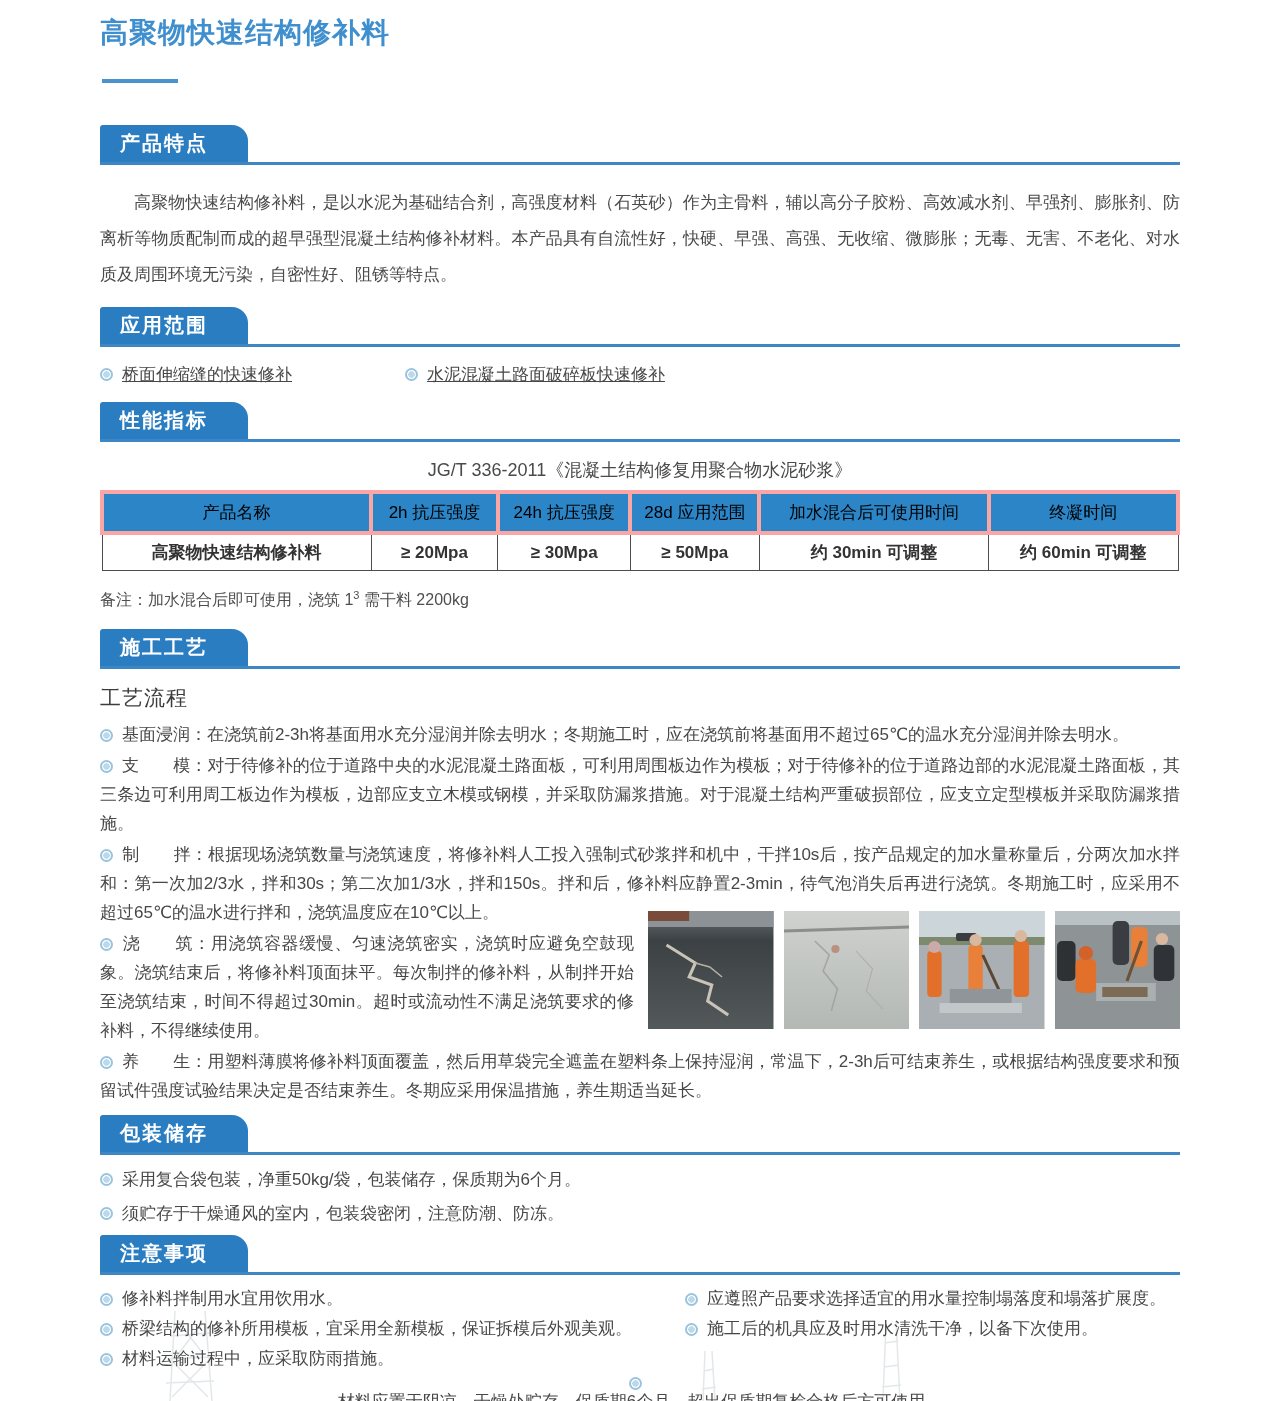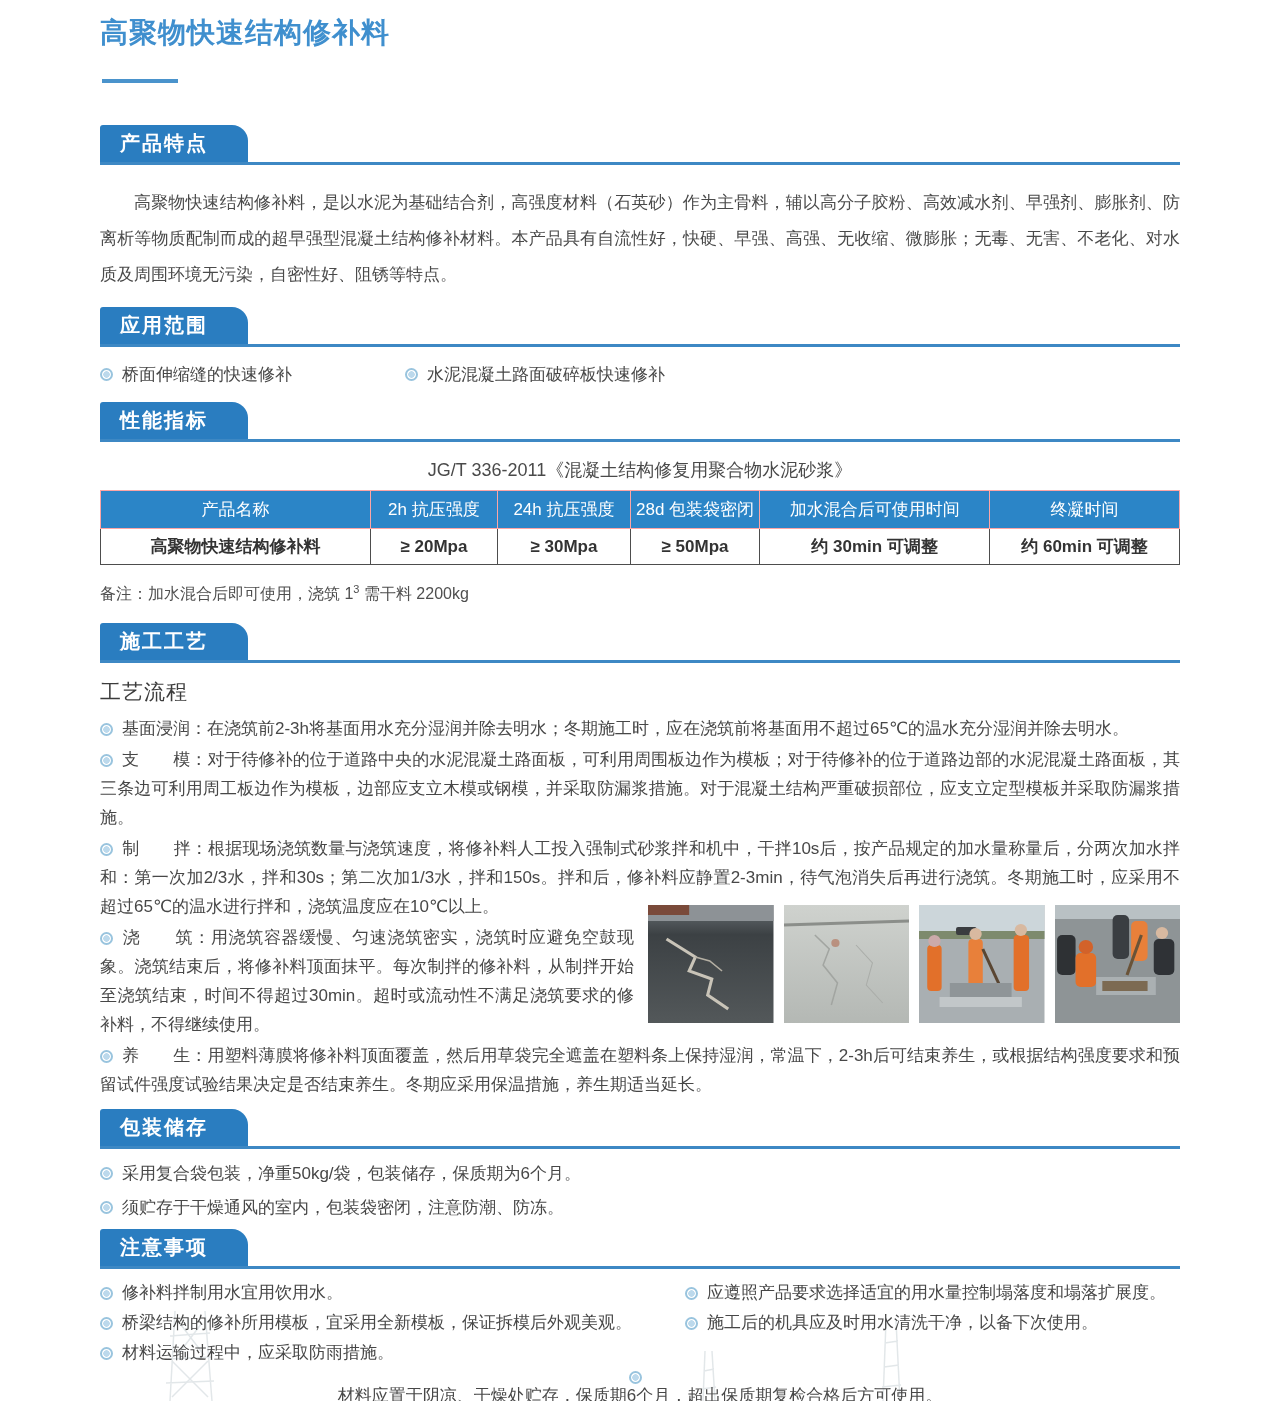--- a/index.html
+++ b/index.html
@@ -22,39 +22,39 @@
     font-size:20px; font-weight:bold; letter-spacing:2px;
     padding:8px 40px 9px 20px; border-radius:3px 16px 0 0;
   }
 
   section.features { margin-top:42px; }
   .para {
     margin-top:20px; font-size:17px; line-height:36px; color:#4a4a4a; text-align:justify;
   }
   .indent { text-indent:2em; }
 
-  section.apps { margin-top:14px; }
+  section.apps { margin-top:14px;text-decoration:underline; }
   .apps-list { list-style:none; margin-top:16px; display:flex; }
   .apps-list li { display:flex; align-items:center; font-size:17px; color:#474747; }
   .apps-list li:first-child { width:305px; }
 
   .ring {
     display:inline-block; width:13px; height:13px; flex:0 0 13px;
     border:2px solid #99c4de; border-radius:50%;
     background:radial-gradient(circle at 50% 50%, #bcd9ec 0 3px, #ffffff 3.5px);
     margin-right:9px; vertical-align:-2px;
   }
   p.bullet .ring { margin-right:9px; }
 
   section.perf { margin-top:16px; }
   .tbl-caption { margin-top:16px; text-align:center; font-size:18px; color:#4a4a4a; font-weight:500; }
   table.perf-table { width:100%; border-collapse:collapse; margin-top:8px; font-size:17px; }
   table.perf-table th {
-    background:#2b85c7; color:#ffffff; font-weight:500;
-    padding:7px 4px; border:1px solid #fca5a5;
+    background:#2b85c7; color:#000000; font-weight:500;
+    padding:7px 4px; border:4px solid #fca5a5;
   }
   table.perf-table td {
     color:#333; font-weight:600; text-align:center;
     padding:6px 4px; border:1px solid #4d4d4d; background:#fff;
   }
   .perf-note { margin-top:18px; font-size:16px; color:#4f4f4f; }
   .perf-note sup { font-size:11px; }
 
   section.process { margin-top:18px; }
   .flow-row { display:flex; align-items:center; gap:20px; margin-top:15px; }
@@ -130,21 +130,21 @@
           <col style="width:12.3%">
         <col style="width:12%">
           <col style="width:21.3%">
           <col style="width:17.6%">
       </colgroup>
       <thead>
         <tr>
           <th>产品名称</th>
           <th>2h 抗压强度</th>
           <th>24h 抗压强度</th>
-          <th>28d 包装袋密闭</th>
+          <th>28d 应用范围</th>
           <th>加水混合后可使用时间</th>
           <th>终凝时间</th>
         </tr>
       </thead>
       <tbody>
         <tr>
           <td>高聚物快速结构修补料</td>
           <td>≥ 20Mpa</td>
           <td>≥ 30Mpa</td>
           <td>≥ 50Mpa</td>

